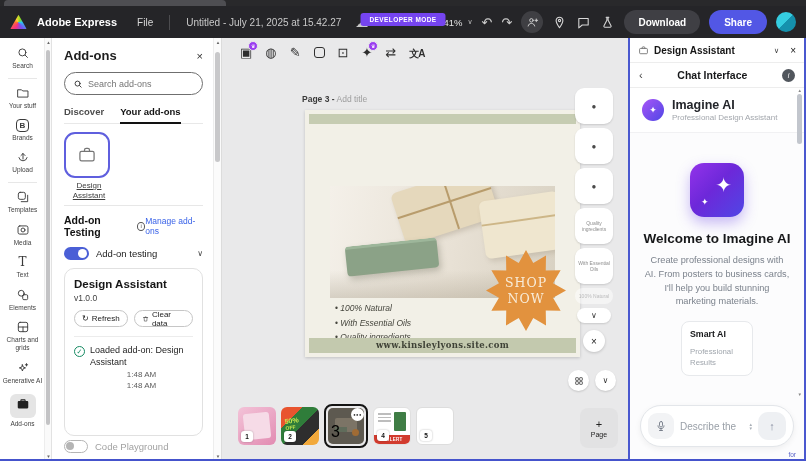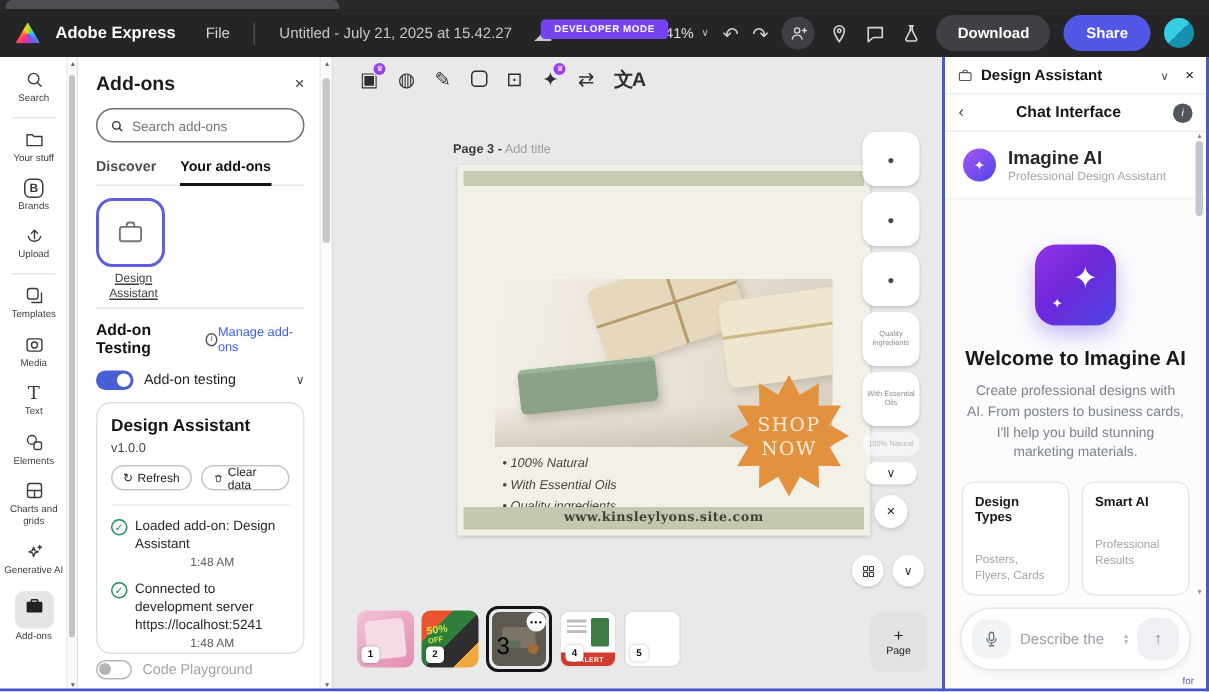--- a/index.html
+++ b/index.html
@@ -87,21 +87,21 @@
   .cp-label { font-size:9.5px; color:#a2a2a2; margin-left:7px; }
   .panel-scroll { position:absolute; right:0; top:0; width:8px; height:423px; background:#fbfbfb; border-left:1px solid #ededed; }
   .panel-scroll .thumb { position:absolute; left:1px; top:14px; width:5px; height:110px; background:#c8c8ca; border-radius:3px; }
 
   
   .canvas { position:absolute; left:222px; top:38px; width:406px; height:423px; background:#e9e9ea; }
   .qa-bar { position:absolute; left:18px; top:8px; display:flex; align-items:center; gap:13px; }
   .qa { position:relative; font-size:13px; color:#2e2e2e; line-height:1; }
   .qa .shape-sq { width:11px; height:11px; border:1.6px solid #2f2f2f; border-radius:3px; }
   .qa .crown { position:absolute; top:-5px; right:-6px; width:10px; height:10px; border-radius:50%; background:#9b3df0; border:1.5px solid #e9e9ea; color:#fff; font-size:5px; display:flex; align-items:center; justify-content:center; }
-  .qa .tr { font-size:13px; font-weight:bold; letter-spacing:-1px; }
+  .qa .tr { font-size:10px; font-weight:bold; letter-spacing:-1px; }
   .page-label { position:absolute; left:80px; top:56px; font-size:8.5px; }
   .page-label b { color:#3a3a3a; font-weight:bold; }
   .page-label span { color:#9d9d9d; }
   .artboard { position:absolute; left:83px; top:72px; width:275px; height:247px; background:#f2f0e7; box-shadow:0 1px 3px rgba(0,0,0,.18); }
   .band-top { position:absolute; left:4px; right:4px; top:4px; height:10px; background:#c6ccb2; }
   .poster-title { position:absolute; top:24px; left:0; right:0; text-align:center; font-family:"DejaVu Serif", serif; font-size:20px; color:#54584a; line-height:1.16; letter-spacing:.5px; }
   .photo { position:absolute; left:25px; top:76px; width:225px; height:112px; background:linear-gradient(100deg,#f4f0e9,#e8e1d5 55%,#d8d1c2); overflow:hidden; }
   .pkg1 { position:absolute; left:66px; top:-8px; width:98px; height:54px; background:#e5d8bc; border-radius:6px; transform:rotate(-18deg); box-shadow:2px 3px 5px rgba(120,105,80,.25); }
   .pkg1 .tw-h { position:absolute; left:0; right:0; top:45%; height:2px; background:#b89c6c; }
   .pkg1 .tw-v { position:absolute; top:0; bottom:0; left:55%; width:2px; background:#b89c6c; }
@@ -172,21 +172,21 @@
   .bot-role { font-size:8px; color:#a3a7ad; margin-top:1px; }
   .welcome { text-align:center; padding-top:30px; }
   .big-icon { position:relative; width:54px; height:54px; margin:0 auto; border-radius:14px; background:linear-gradient(135deg,#9333ea 0%,#6d28d9 45%,#4f46e5 100%); box-shadow:0 6px 14px rgba(99,61,230,.35); }
   .big-icon .s1 { position:absolute; right:12px; top:10px; color:#fff; font-size:20px; }
   .big-icon .s2 { position:absolute; left:11px; bottom:10px; color:#fff; font-size:9px; }
   .welcome h1 { font-size:13.5px; font-weight:bold; color:#17181a; margin-top:14px; }
   .welcome p { font-size:9.2px; color:#7b828c; line-height:1.5; margin:8px 14px 0; }
   .feat-cards { display:flex; gap:8px; justify-content:center; margin-top:12px; }
   .fcard { width:72px; background:#fff; border:1px solid #e7e9ec; border-radius:8px; padding:7px 8px; text-align:left; }
   .fcard .ft { font-size:8.8px; font-weight:bold; color:#17181a; }
-  .fcard .fs { font-size:7.8px; color:#a0a6ad; margin-top:19px; line-height:1.35; }
+  .fcard .fs { font-size:7.8px; color:#a0a6ad; margin-top:8px; line-height:1.35; }
   .as-scroll-thumb { position:absolute; right:2px; top:6px; width:5px; height:50px; background:#c2c6cd; border-radius:3px; }
   .as-scroll-up { position:absolute; right:2px; top:0px; font-size:4.5px; color:#888; }
   .as-scroll-dn { position:absolute; right:2px; bottom:62px; font-size:4.5px; color:#888; }
   .chat-input { position:absolute; left:10px; right:10px; bottom:12px; height:42px; background:#fff; border:1px solid #e3e6ea; border-radius:21px; box-shadow:0 2px 6px rgba(0,0,0,.06); display:flex; align-items:center; gap:6px; padding:0 7px; }
   .mic-btn { width:26px; height:26px; min-width:26px; border-radius:9px; background:#f2f3f5; display:flex; align-items:center; justify-content:center; }
   .mic-btn svg { width:12px; height:12px; stroke:#6b7280; fill:none; stroke-width:1.7; stroke-linecap:round; }
   .chat-input input { flex:1; border:none; outline:none; font-size:10px; color:#555; font-family:inherit; min-width:20px; background:transparent; }
   .chat-input input::placeholder { color:#9aa0a8; }
   .stepper { display:flex; flex-direction:column; align-items:center; color:#a7adb5; font-size:5px; line-height:.9; }
   .send-btn { width:28px; height:28px; min-width:28px; border-radius:10px; background:#eef0f3; display:flex; align-items:center; justify-content:center; font-size:11px; color:#878da0; }
@@ -372,27 +372,20 @@
             </svg>
           <span>Clear data</span>
         </div>
       </div>
       <div class="tc-div"></div>
       <div class="log">
         <div class="check-o">✓</div>
         <div class="log-text">Loaded add-on: Design Assistant</div>
       </div>
       <div class="log-time">1:48 AM</div>
-      <div class="log">
-        <div class="check-o">✓</div>
-        <div class="log-text">
-          <div>Connected to development server</div>
-          <div>https://localhost:5241</div>
-        </div>
-      </div>
       <div class="log-time">1:48 AM</div>
     </div>
     <div class="cp-row">
       <div class="toggle-off"></div>
       <div class="cp-label">Code Playground</div>
     </div>
     <div class="panel-scroll">
       <div class="scroll-arrow" style="top:2px;width:8px">▲</div>
       <div class="thumb"></div>
       <div class="scroll-arrow" style="bottom:2px;width:8px">▼</div>
@@ -537,24 +530,20 @@
       </div>
       <div class="welcome">
         <div class="big-icon">
           <span class="s1">✦</span>
           <span class="s2">✦</span>
         </div>
         <h1>Welcome to Imagine AI</h1>
         <p>Create professional designs with AI. From posters to business cards, I'll help you build stunning marketing materials.</p>
         <div class="feat-cards">
           <div class="fcard">
-            <div class="ft">Design Types</div>
-            <div class="fs">Posters, Flyers, Cards</div>
-          </div>
-          <div class="fcard">
             <div class="ft">Smart AI</div>
             <div class="fs">Professional Results</div>
           </div>
         </div>
       </div>
       <div class="as-scroll-up">▲</div>
       <div class="as-scroll-thumb"></div>
       <div class="as-scroll-dn">▼</div>
       <div class="chat-input">
         <div class="mic-btn">

